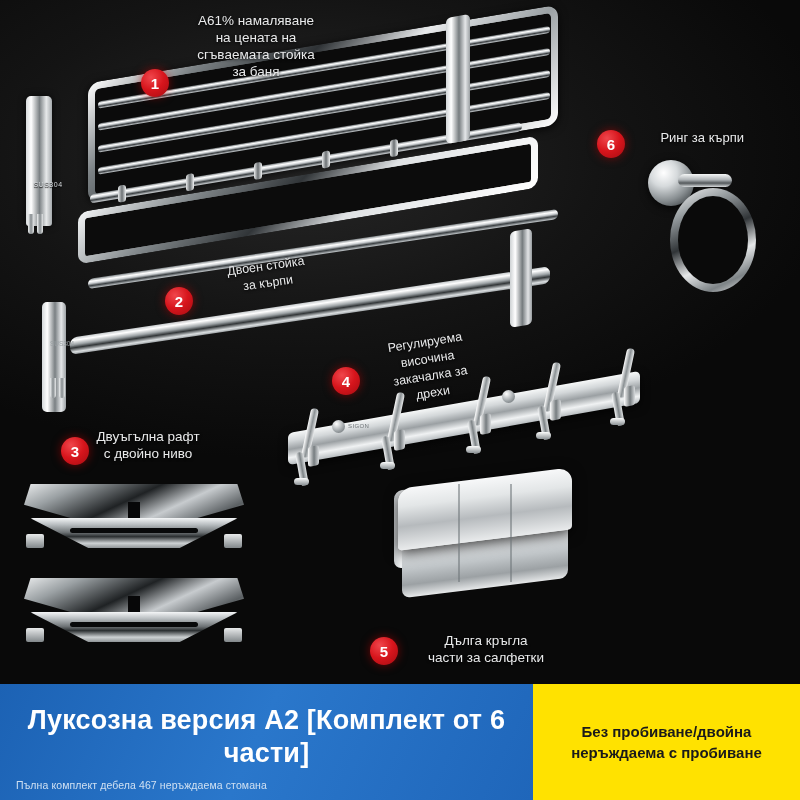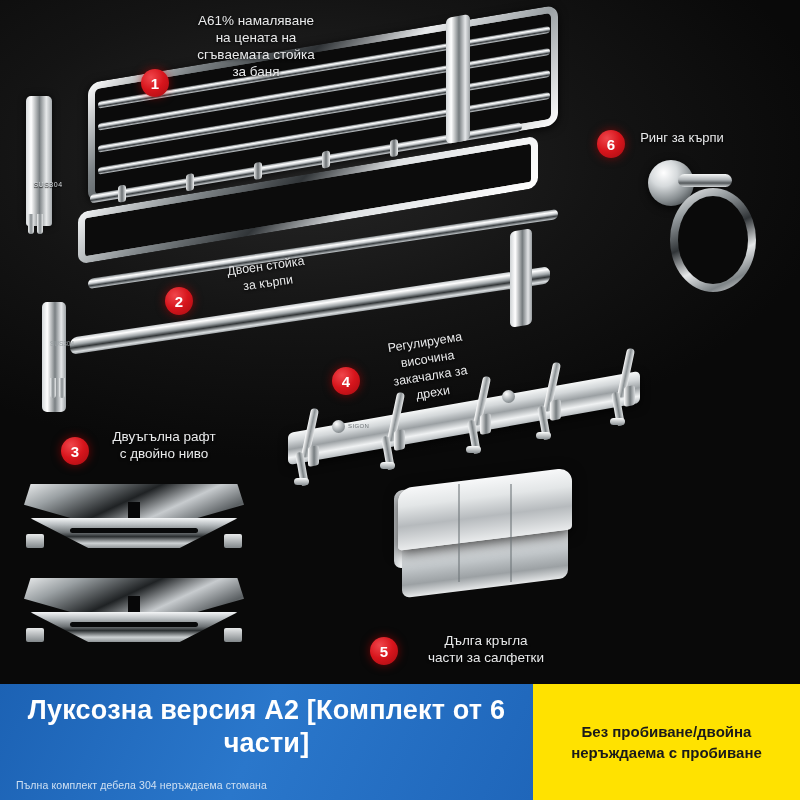--- a/index.html
+++ b/index.html
@@ -243,21 +243,21 @@
     position:absolute; color:#e9eaeb; font-size:13.5px; line-height:17px;
     text-align:center; text-shadow:0 1px 3px rgba(0,0,0,.95);
     z-index:5; white-space:pre-line;
   }
 
   
   .banner { position:absolute; left:0; top:684px; width:800px; height:116px; display:flex; }
   .banner .blue {
     position:relative; width:533px; height:116px;
     background:linear-gradient(115deg,#1c62b4 0%,#2a77cb 48%,#1f66ba 100%);
-    padding:10px 16px 0 16px;
+    padding:20px 16px 0 16px;
   }
   .banner .blue h1 {
     font-size:27px; line-height:33px; color:#ffffff; font-weight:bold;
     text-align:center; letter-spacing:.2px;
   }
   .banner .blue .sub {
     position:absolute; left:16px; bottom:9px;
     font-size:10.5px; color:#cfe0f2; letter-spacing:.1px;
   }
   .banner .yellow {
@@ -381,35 +381,35 @@
     <div class="badge" style="left:332px; top:367px">4</div>
     <div class="badge" style="left:370px; top:637px">5</div>
     <div class="badge" style="left:597px; top:130px">6</div>
 
     <div class="callout" style="left:172px; top:12px; width:168px">A61% намаляване
 на цената на
 сгъваемата стойка
 за баня</div>
     <div class="callout" style="left:203px; top:258px; width:128px; transform:rotate(-8deg); font-size:12.5px">Двоен стойка
 за кърпи</div>
-    <div class="callout" style="left:92px; top:428px; width:144px">Двуъгълна рафт
+    <div class="callout" style="left:76px; top:428px; width:144px">Двуъгълна рафт
 с двойно ниво</div>
     <div class="callout" style="left:370px; top:334px; width:118px; transform:rotate(-9deg); font-size:12.5px">Регулируема
 височина
 закачалка за
 дрехи</div>
     <div class="callout" style="left:402px; top:632px; width:168px">Дълга кръгла
 части за салфетки</div>
-    <div class="callout" style="left:620px; top:129px; width:124px; text-align:center; font-size:13px">Ринг за кърпи</div>
+    <div class="callout" style="left:620px; top:129px; width:124px; text-align:right; font-size:13px">Ринг за кърпи</div>
 
   </div>
 
   <div class="banner">
     <div class="blue">
       <h1>Луксозна версия A2 [Комплект от 6 части]</h1>
-      <div class="sub">Пълна комплект дебела 304 неръждаема стомана</div>
+      <div class="sub">Пълна комплект дебела 467 неръждаема стомана</div>
     </div>
     <div class="yellow">
       <p>Без пробиване/двойна неръждаема с пробиване</p>
     </div>
   </div>
 
 </div>
 
 </body></html>

